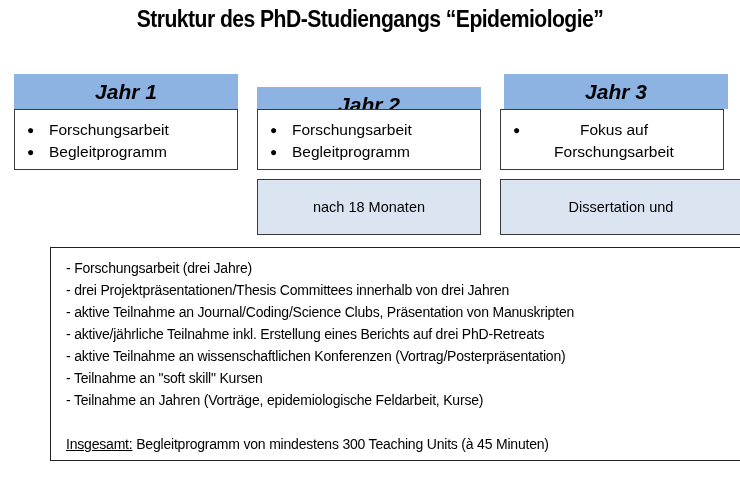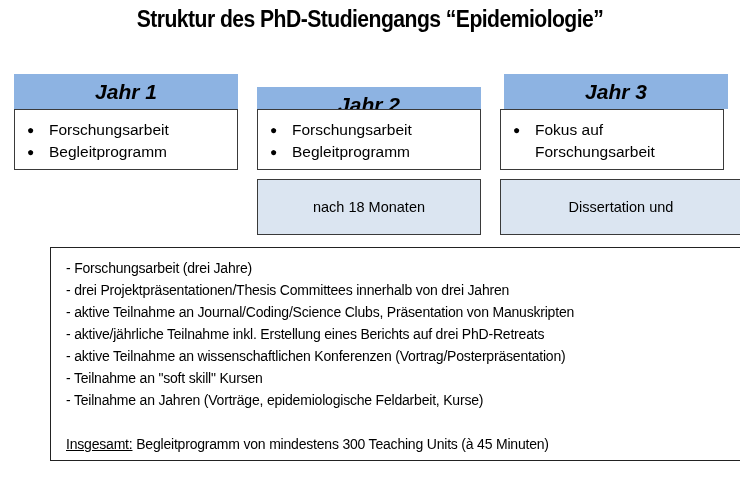--- a/index.html
+++ b/index.html
@@ -47,21 +47,21 @@
 <div class="milestone" style="left:257px;width:224px;">
   <div>
     <div>nach 18 Monaten</div>
   </div>
 </div>
 
 <div class="year-header" style="left:504px;width:224px;">Jahr 3</div>
 <div class="year-list" style="left:500px;width:224px;">
   <div class="li">
     <span class="bullet">●</span>
-    <span class="txt" style="padding-right:30px;">Fokus auf Forschungsarbeit</span>
+    <span class="txt" style="padding-right:30px;text-align:center;">Fokus auf Forschungsarbeit</span>
   </div>
 </div>
 <div class="milestone" style="left:500px;width:242px;">
   <div>
     <div>Dissertation und</div>
   </div>
 </div>
 
 <div class="details">
   <div class="line">- Forschungsarbeit (drei Jahre)</div>

